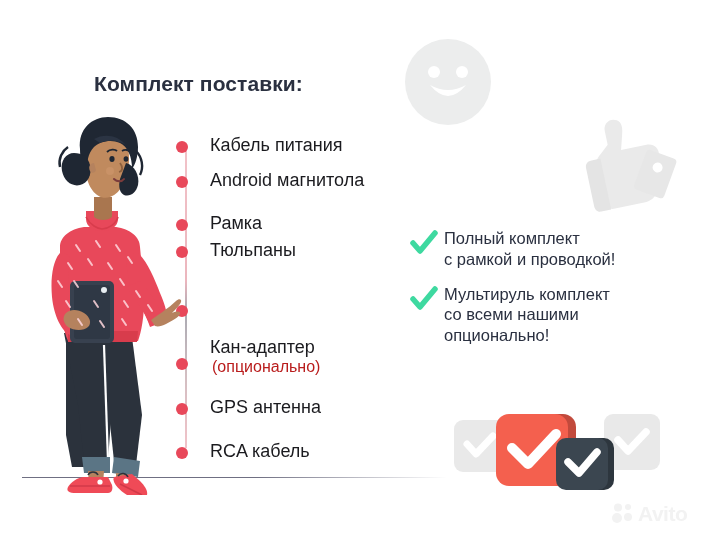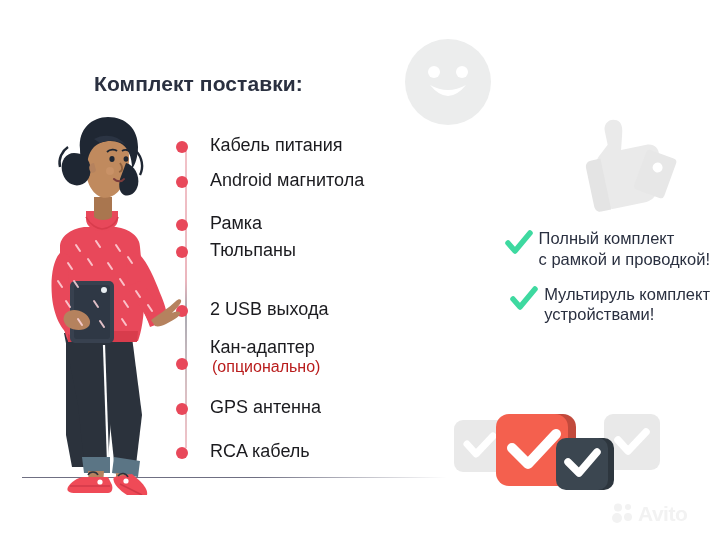--- a/index.html
+++ b/index.html
@@ -111,21 +111,20 @@
   #benefits {
     position: absolute;
     left: 410px;
     top: 228px;
     width: 300px;
   }
   .benefit {
     display: flex;
     align-items: flex-start;
     margin-bottom: 14px;
-    justify-content: flex-end;
   }
   .benefit-check {
     flex: none;
     width: 28px;
     height: 26px;
     margin-top: 2px;
   }
   .benefit-text {
     margin-left: 6px;
     font-size: 16.5px;
@@ -220,21 +219,20 @@
       <span class="spec-text">Android магнитола</span>
     </div>
 
     <div class="spec-item" style="top:113px">
       <span class="spec-dot"></span>
       <span class="spec-text">Тюльпаны</span>
     </div>
 
     <div class="spec-item" style="top:172px">
       <span class="spec-dot"></span>
-      <span class="spec-text">2 USB выхода</span>
     </div>
 
     <div class="spec-item" style="top:210px">
       <span class="spec-dot" style="margin-top:20px"></span>
       <span class="spec-text">
         <span>Кан-адаптер</span>
         <span class="spec-sub">(опционально)</span>
       </span>
     </div>
 
@@ -260,21 +258,22 @@
         <div>с рамкой и проводкой!</div>
       </div>
     </div>
 
     <div class="benefit">
       <svg class="benefit-check" viewBox="0 0 28 26">
         <path d="M3 13 L10 21 L25 3" stroke="#3ed9a0" stroke-width="5.5" fill="none" stroke-linecap="round" stroke-linejoin="round"></path>
       </svg>
       <div class="benefit-text">
         <div>Мультируль комплект</div>
-        <div>устройствами!</div>
+        <div>со всеми нашими</div>
+        <div>опционально!</div>
       </div>
     </div>
 
   </div>
 
   <div id="ground-line"></div>
 
   <div id="character">
     <svg viewBox="0 0 180 390" width="180" height="390">
 

